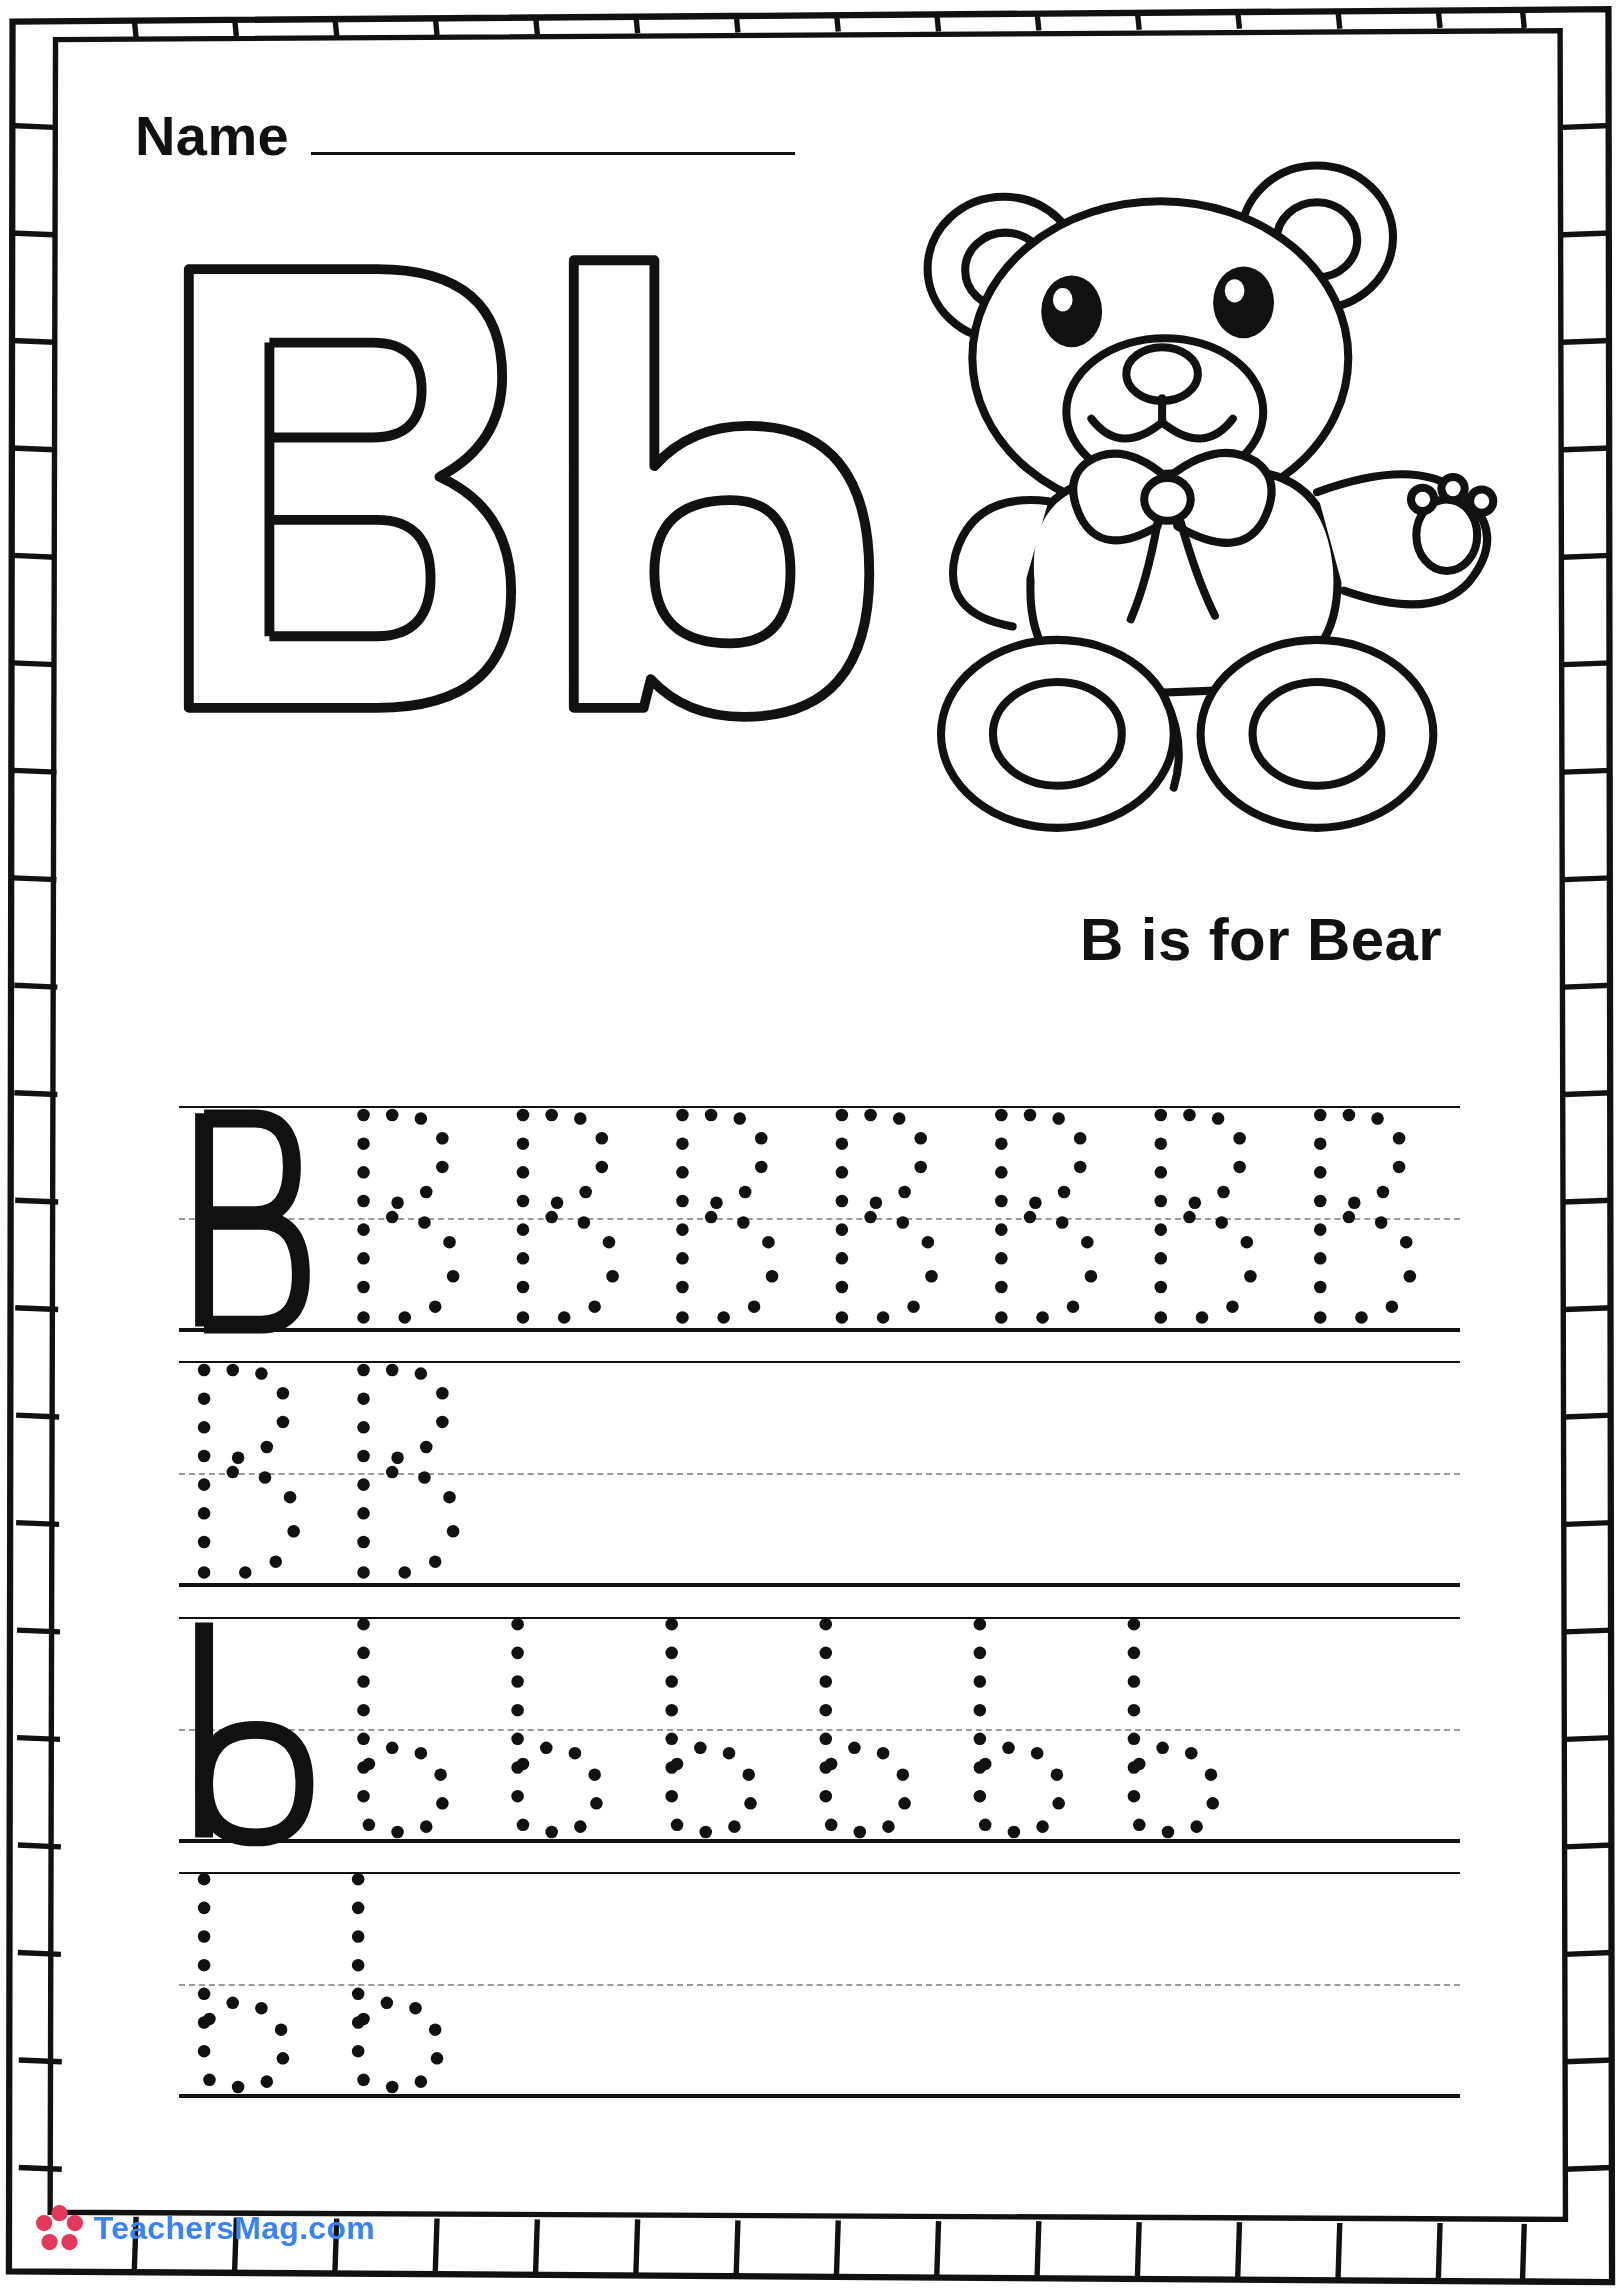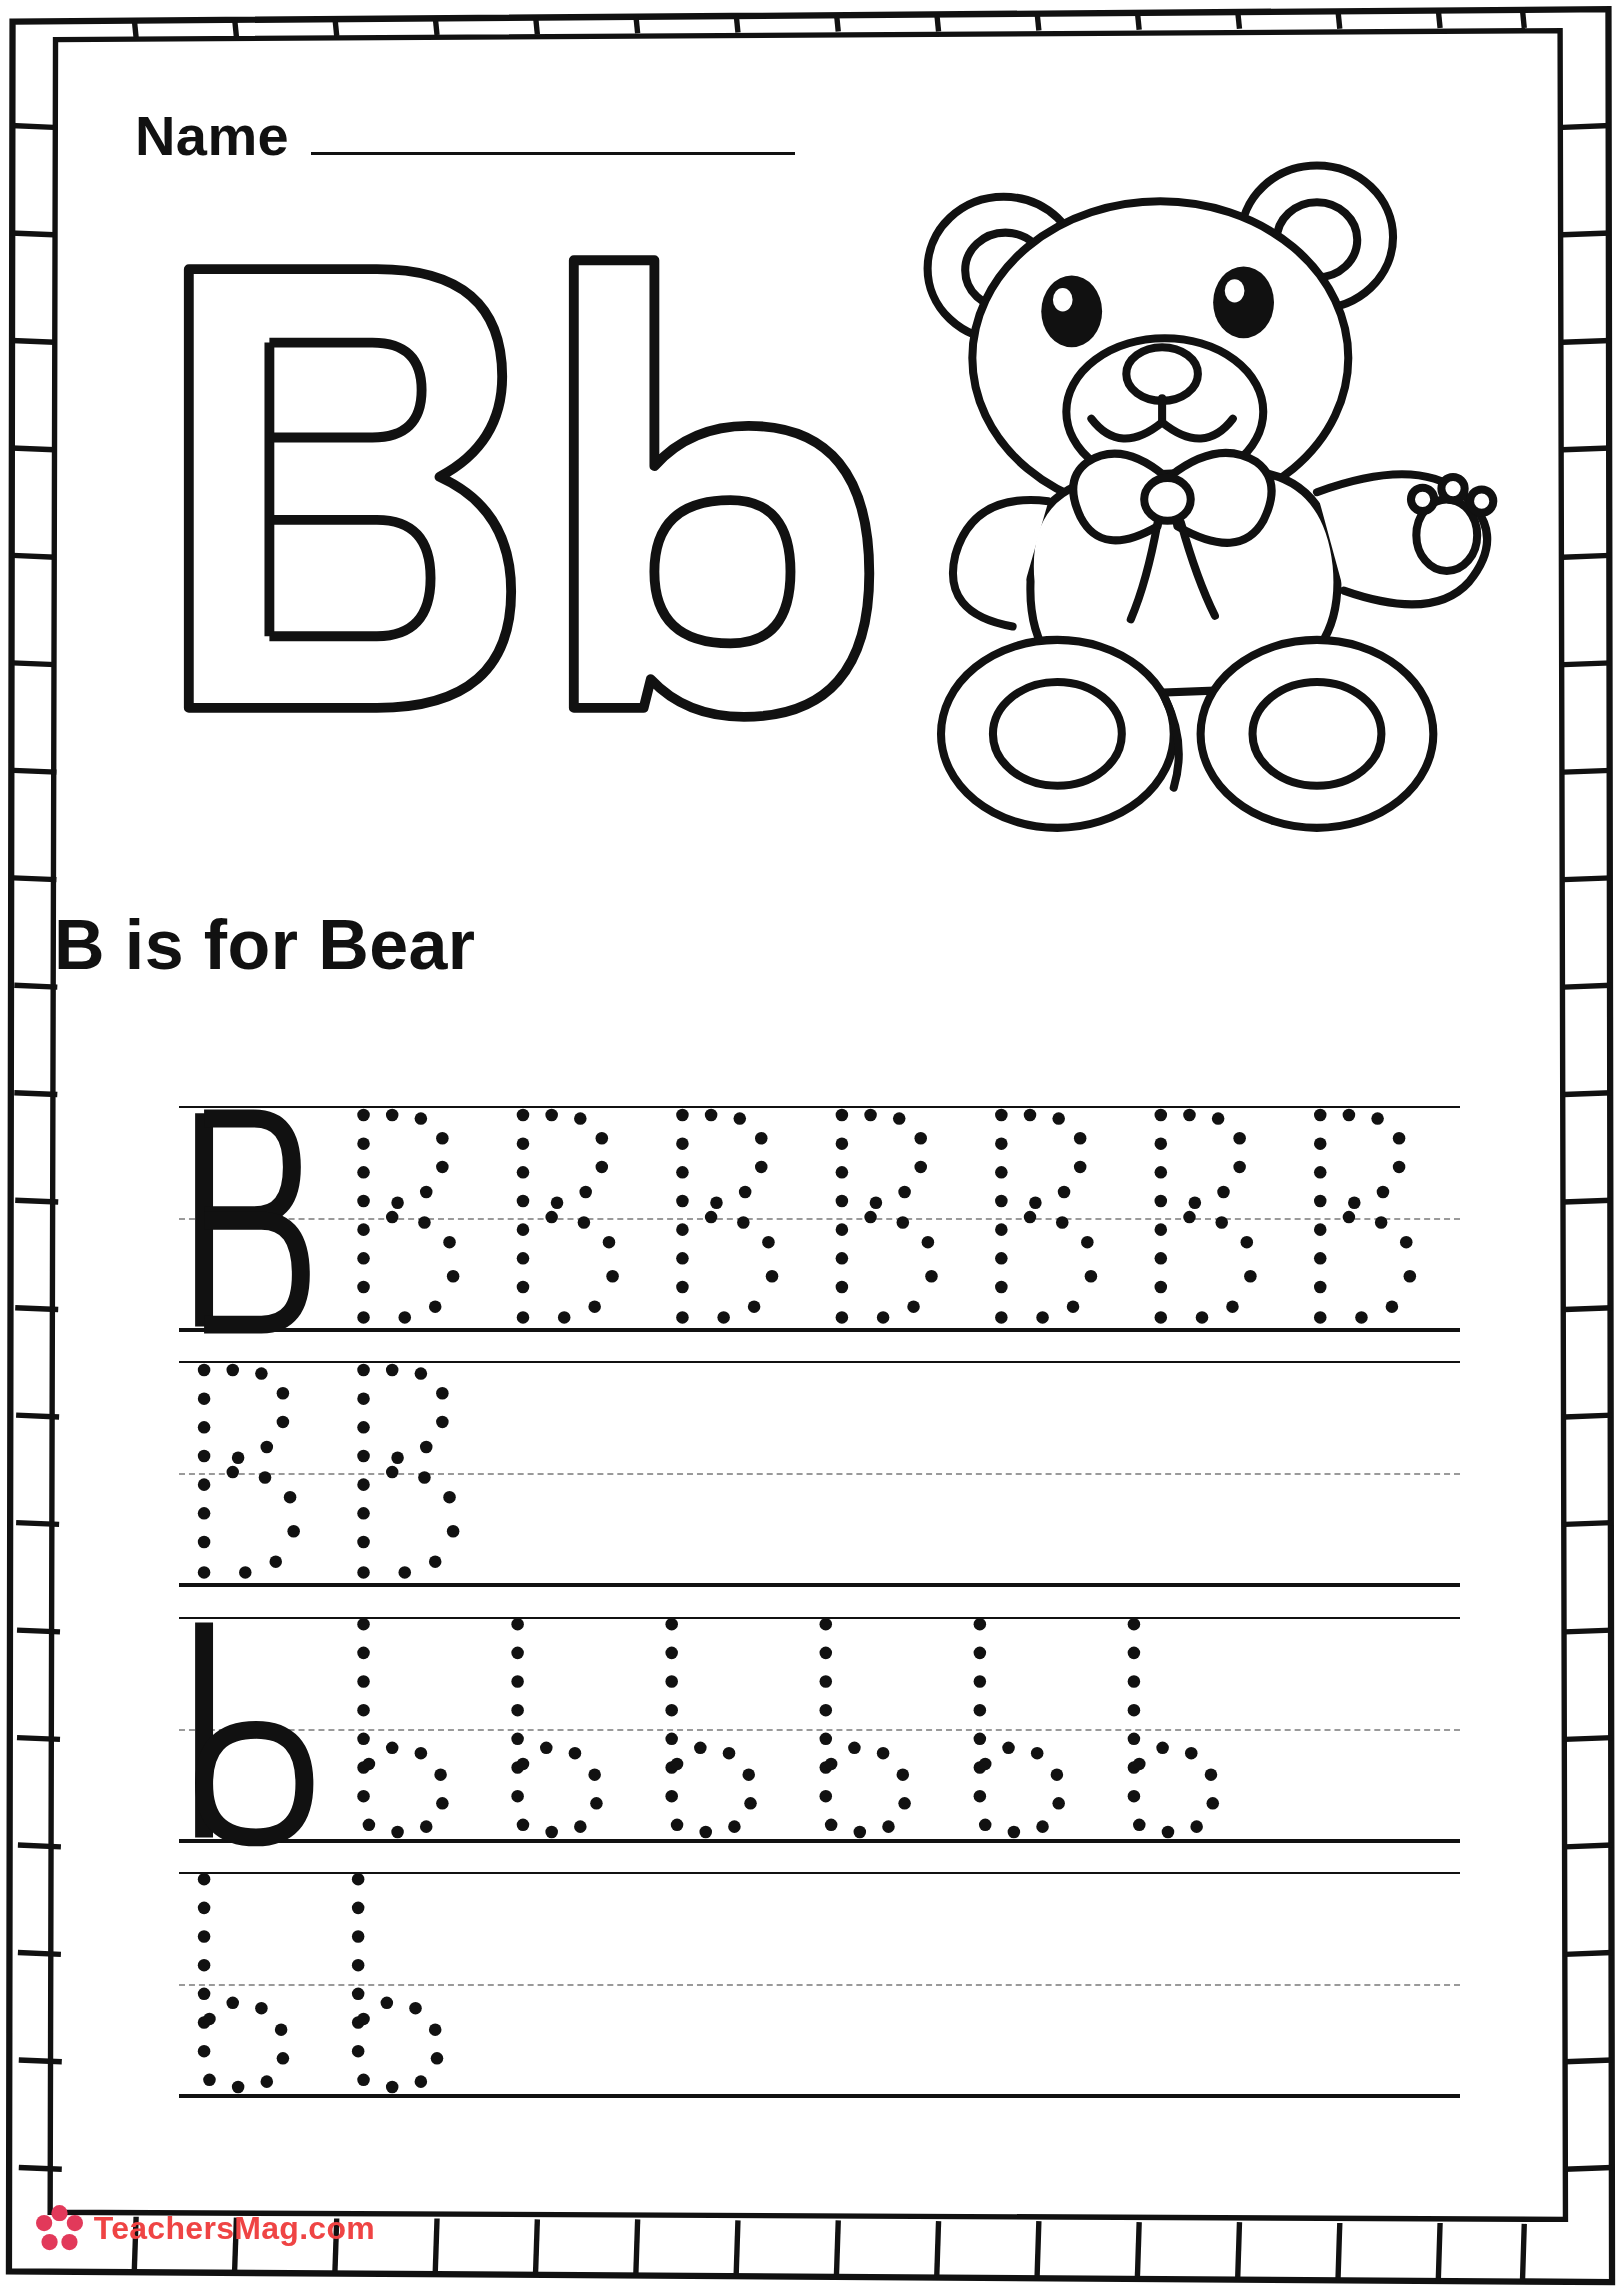--- a/index.html
+++ b/index.html
@@ -79,24 +79,24 @@
     width: 645px;
     height: 734px;
   }
 
   
   .caption {
     position: absolute;
     left: 0;
     top: 869px;
     width: 1487px;
-    text-align: left;
+    text-align: right;
     padding-right: 99px;
     box-sizing: border-box;
-    font-size: 70px;
+    font-size: 60px;
     color: #111111;
     letter-spacing: 0.4px;
   }
 
   
   .band {
     position: absolute;
     left: 125px;
     width: 1281px;
     height: 224px;
@@ -132,21 +132,21 @@
     display: flex;
     align-items: center;
   }
   .footer-mark {
     width: 47px;
     height: 47px;
     margin-right: 10.7px;
   }
   .footer-text {
     font-size: 32px;
-    color: #ef4444;
+    color: #3b82f6;
     letter-spacing: 0.3px;
   }
 </style>
 </head>
 <body>
 
 <div class="page">
 
   <svg class="frame-svg" viewBox="0 0 1810 2560">
 

